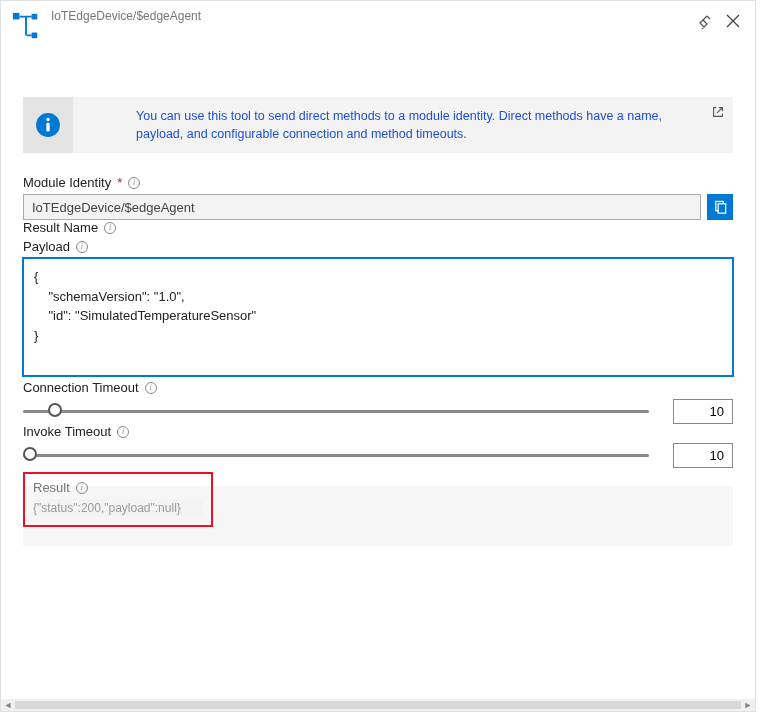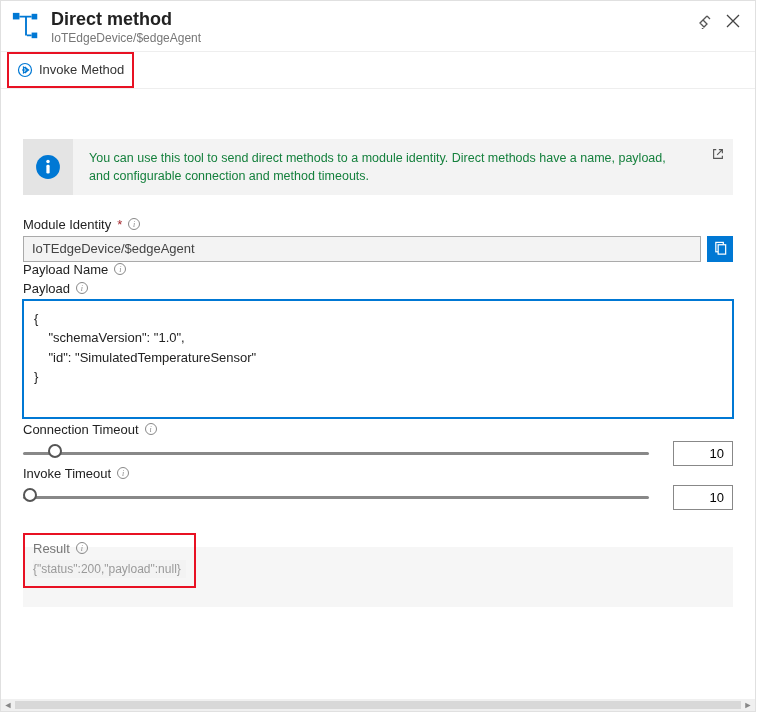--- a/index.html
+++ b/index.html
@@ -17,21 +17,21 @@
   .toolbar { border-top: 1px solid #eee; border-bottom: 1px solid #eee; padding: 0 6px; display: flex; align-items: stretch; height: 38px; }
   .toolbar-btn { display: flex; align-items: center; gap: 6px; padding: 0 8px; font-size: 13px; color: #333; cursor: pointer; }
   .toolbar-btn svg { width: 16px; height: 16px; }
   .highlight-red { border: 2px solid #e81123; }
 
   .content { flex: 1; overflow-y: auto; padding: 50px 22px 10px 22px; }
 
   .info-bar { display: flex; align-items: stretch; background: #f3f3f3; margin-bottom: 22px; }
   .info-icon-wrap { width: 50px; background: #e4e4e4; display: flex; align-items: center; justify-content: center; }
   .info-icon-wrap svg { width: 26px; height: 26px; }
-  .info-text { flex: 1; font-size: 12.5px; color: #15803d; padding: 10px 16px; line-height: 1.45; }
+  .info-text { flex: 1; font-size: 12.5px; color: #1d4ed8; padding: 10px 16px; line-height: 1.45; margin-left: 47px; }
   .info-open { width: 30px; display: flex; align-items: flex-start; justify-content: center; padding-top: 8px; }
 
   .field-label { font-size: 13px; color: #222; margin-bottom: 4px; display: flex; align-items: center; gap: 6px; }
   .label-info { width: 12px; height: 12px; border: 1px solid #888; border-radius: 50%; display: inline-flex; align-items: center; justify-content: center; font-size: 8px; color: #888; font-style: italic; font-family: serif; }
   .required { color: #a4262c; }
 
   .row { }
   .input-row { display: flex; gap: 6px; }
   .text-input { flex: 1; border: 1px solid #888; padding: 5px 8px; font-size: 13px; height: 26px; background: #fff; }
   .text-input.readonly { background: #f3f3f3; color: #444; border-color: #aaa; }
@@ -39,21 +39,21 @@
   .copy-btn svg { width: 15px; height: 15px; fill: #fff; }
 
   .textarea { width: 100%; border: 1px solid #0078d4; outline: 1px solid #0078d4; padding: 8px 10px; font-size: 13px; font-family: "Segoe UI", Arial, sans-serif; height: 118px; resize: none; line-height: 1.5; color: #222; white-space: pre; }
 
   .slider-row { display: flex; align-items: center; gap: 24px; }
   .slider-track { flex: 1; height: 22px; position: relative; display: flex; align-items: center; }
   .slider-line { position: absolute; left: 0; right: 0; height: 3px; background: #888; border-radius: 2px; }
   .slider-thumb { position: absolute; width: 14px; height: 14px; border: 2px solid #555; border-radius: 50%; background: #fff; top: 2px; }
   .slider-box { width: 60px; border: 1px solid #888; padding: 4px 8px; font-size: 13px; text-align: right; }
 
-  .result-block { margin-top: 23px; border: 2.5px solid #e81123; padding: 6px 8px 8px 8px; width: 173px; }
+  .result-block { margin-top: 4px; border: 2.5px solid #e81123; padding: 6px 8px 8px 8px; width: 190px; }
   .result-label { font-size: 13px; color: #777; display: flex; align-items: center; gap: 6px; margin-bottom: 4px; }
   .result-output { font-size: 12px; color: #9a9a9a; background: #f3f3f3; padding: 2px 0; }
 
   .hscroll { position: absolute; bottom: 0; left: 0; right: 0; height: 12px; background: #f0f0f0; display: flex; align-items: stretch; }
   .hscroll .arrow { width: 14px; display:flex; align-items:center; justify-content:center; color:#888; font-size:9px; }
   .hscroll .bar { flex: 1; background: #d8d8d8; margin: 2px 0; }
 </style>
 </head>
 <body>
 
@@ -64,47 +64,36 @@
       <svg viewBox="0 0 32 32">
           <g fill="#0078d4">
             <rect x="2" y="2" width="7" height="7"></rect>
             <rect x="22" y="3" width="6" height="6"></rect>
             <rect x="22" y="23" width="6" height="6"></rect>
             <path d="M9 5h6v2H9zM15 5v21h2V5zM17 25h5v2h-5zM17 5h5v2h-5z"></path>
           </g>
         </svg>
     </div>
     <div class="header-text">
-      <div class="title">Direct method</div>
       <div class="subtitle">IoTEdgeDevice/$edgeAgent</div>
     </div>
     <div class="header-actions">
       <div class="hdr-btn">
         <svg viewBox="0 0 16 16" fill="none" stroke="#555" stroke-width="1.3">
             <path d="M3 10l3-3 4 4-3 3zM10 3l3 3M6 7l4-4M10 11l-5 5"></path>
           </svg>
       </div>
       <div class="hdr-btn">
         <svg viewBox="0 0 16 16" stroke="#444" stroke-width="1.3">
             <path d="M2 2l12 12M14 2L2 14"></path>
           </svg>
       </div>
     </div>
   </div>
 
-  <div class="toolbar">
-    <div class="toolbar-btn highlight-red">
-      <svg viewBox="0 0 16 16">
-          <circle cx="8" cy="8" r="6.5" fill="none" stroke="#0078d4" stroke-width="1.2"></circle>
-          <path d="M6 5l5 3-5 3z" fill="none" stroke="#0078d4" stroke-width="1.2" transform="translate(0.5 0)"></path>
-          <path d="M5 8h5M8 5l3 3-3 3" fill="none" stroke="#0078d4" stroke-width="1.2"></path>
-        </svg>
-      <span>Invoke Method</span>
-    </div>
-  </div>
 
   <div class="content">
 
     <div class="info-bar">
       <div class="info-icon-wrap">
         <svg viewBox="0 0 24 24">
             <circle cx="12" cy="12" r="11" fill="#0078d4"></circle>
             <circle cx="12" cy="7" r="1.6" fill="#fff"></circle>
             <rect x="10.5" y="10" width="3" height="8" rx="1.2" fill="#fff"></rect>
           </svg>
@@ -129,21 +118,21 @@
           <svg viewBox="0 0 16 16">
               <rect x="3" y="1.5" width="8" height="10" fill="none" stroke="#fff" stroke-width="1.3"></rect>
               <rect x="5.5" y="4" width="8" height="10" fill="#0078d4" stroke="#fff" stroke-width="1.3"></rect>
             </svg>
         </div>
       </div>
     </div>
 
     <div class="row">
       <div class="field-label">
-        <span>Payload Name</span>
+        <span>Result Name</span>
         <span class="label-info">i</span>
       </div>
     </div>
 
     <div class="row">
       <div class="field-label">
         <span>Payload</span>
         <span class="label-info">i</span>
       </div>
       <textarea class="textarea" style="">{

